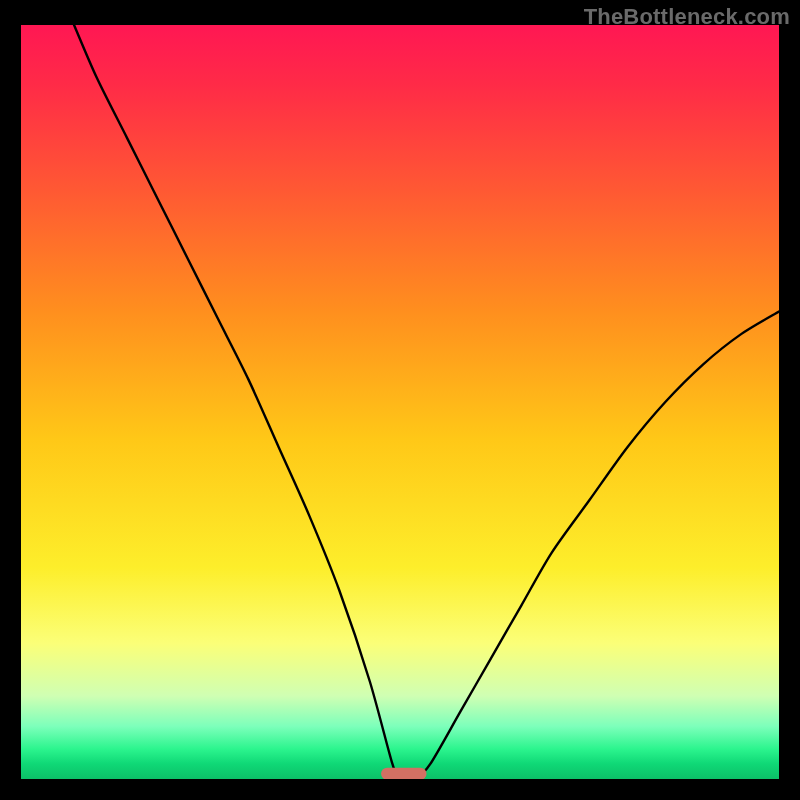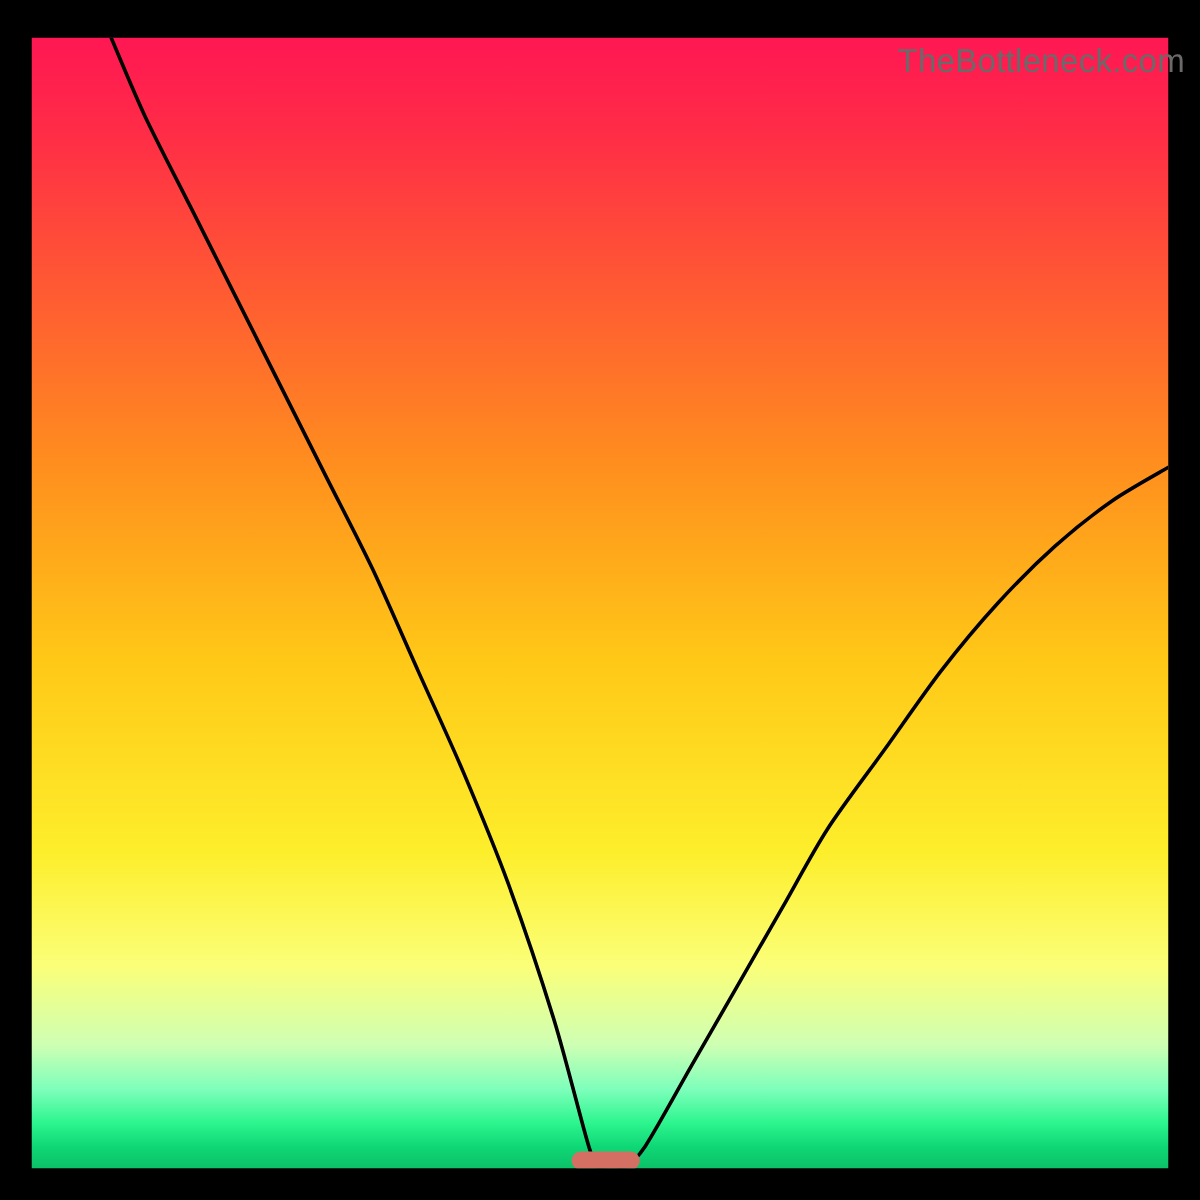--- a/index.html
+++ b/index.html
@@ -16,24 +16,23 @@
     width: 800px;
     height: 800px;
     background: #000000;
   }
   .watermark {
     position: absolute;
     top: 4px;
     right: 10px;
     color: #6a6a6a;
     font-size: 22px;
-    font-weight: normal;
+    font-weight: bold;
     letter-spacing: 0.2px;
     z-index: 20;
-    margin-top: 24px;
   }
   .plot-area {
     position: absolute;
     left: 21px;
     top: 25px;
     width: 758px;
     height: 754px;
     overflow: hidden;
   }
   .gradient-bg {

